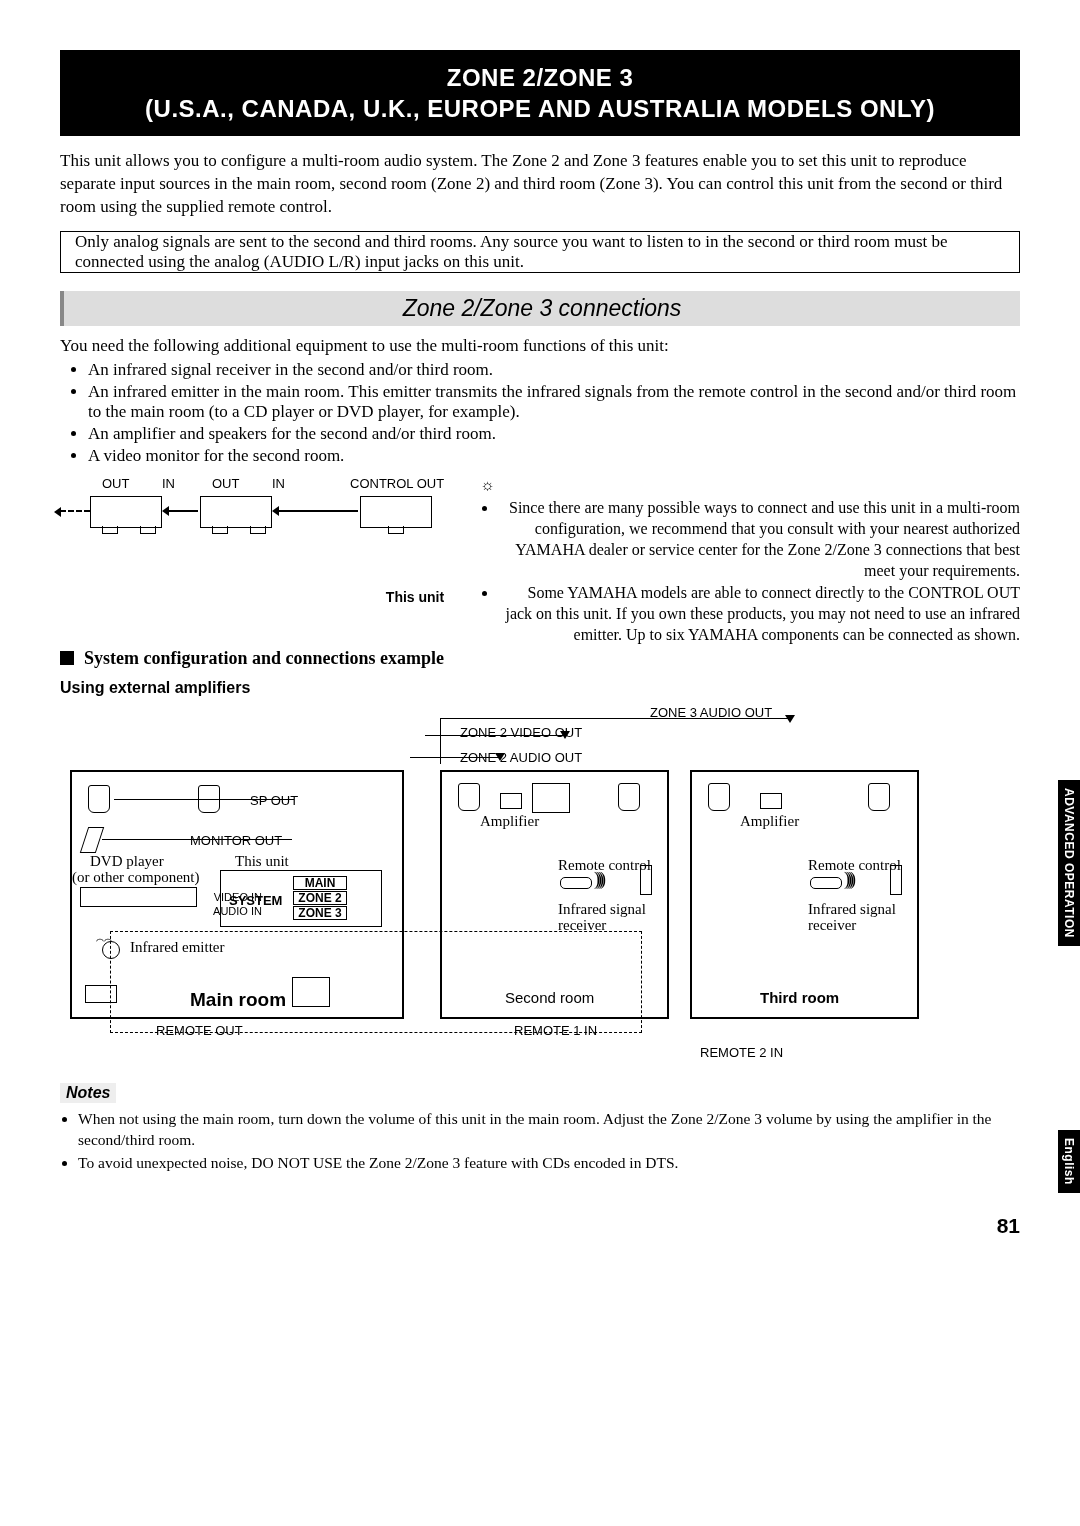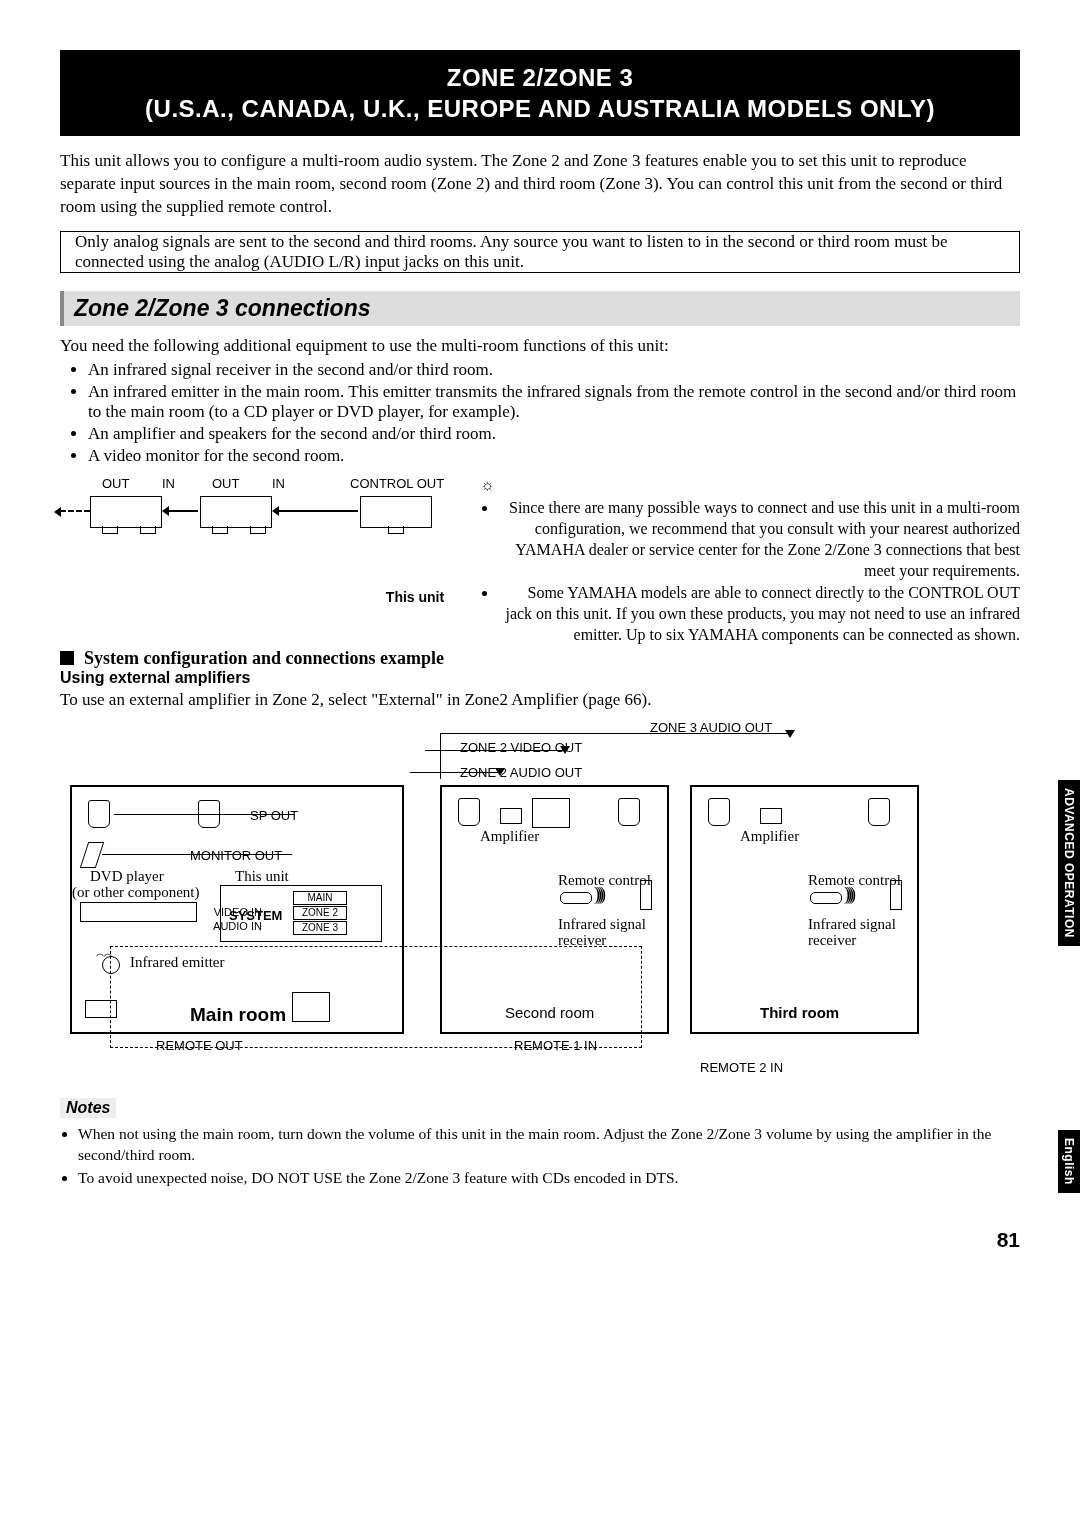--- a/index.html
+++ b/index.html
@@ -34,24 +34,25 @@
     border: 1px solid #000;
     padding: 0 14px;
     font-size: 17px;
     margin-top: 12px;
   }
   .section-bar {
     background: #ddd;
     border-left: 4px solid #888;
     padding: 4px 10px;
     font-family: Arial, Helvetica, sans-serif;
-    font-weight: bold;
+    font-weight: normal;
     font-style: italic;
     font-size: 23px;
     margin-top: 18px;
+    text-align: center;
   }
   ul.equip {
     font-size: 17px;
     margin: 4px 0 0 0;
     padding-left: 28px;
   }
   ul.equip li {
     margin: 2px 0;
   }
   .intro2 {
@@ -152,21 +153,21 @@
     width: 14px;
     height: 14px;
     background: #000;
     margin-right: 10px;
     vertical-align: -1px;
   }
   .sub-bold {
     font-family: Arial, Helvetica, sans-serif;
     font-weight: bold;
     font-size: 16px;
-    margin-top: 0;
+    margin-top: 10px;
   }
   .diagram2-wrap {
     margin-top: 8px;
     position: relative;
     height: 360px;
     font-family: "Times New Roman", serif;
     font-size: 14px;
   }
   .label-abs {
     position: absolute;
@@ -191,25 +192,26 @@
     position: absolute;
     width: 20px;
     height: 26px;
     border: 1px solid #000;
     border-radius: 3px 3px 6px 6px;
   }
   .sys-btn {
     position: absolute;
     border: 1px solid #000;
     font-family: Arial, Helvetica, sans-serif;
-    font-size: 10px;
+    font-size: 12px;
     padding: 0 3px;
     line-height: 12px;
     background: #fff;
     text-align: center;
+    font-weight: bold;
   }
   .remote-ctrl {
     position: absolute;
     width: 30px;
     height: 10px;
     border: 1px solid #000;
     border-radius: 5px;
   }
   .ir-receiver {
     position: absolute;
@@ -325,21 +327,20 @@
         <li>Since there are many possible ways to connect and use this unit in a multi-room configuration, we recommend that you consult with your nearest authorized YAMAHA dealer or service center for the Zone 2/Zone 3 connections that best meet your requirements.</li>
         <li>Some YAMAHA models are able to connect directly to the CONTROL OUT jack on this unit. If you own these products, you may not need to use an infrared emitter. Up to six YAMAHA components can be connected as shown.</li>
       </ul>
     </div>
   </div>
 
   <div class="sq-heading">
     <span class="sq"></span><span>System configuration and connections example</span>
   </div>
   <div class="sub-bold">Using external amplifiers</div>
-  <div class="body-text" style="margin-top:2px">To use an external amplifier in Zone 2, select "External" in Zone2 Amplifier (page 66).</div>
 
   
   <div class="diagram2-wrap">
 
     <span class="label-abs" style="left:590px; top:0">ZONE 3 AUDIO OUT</span>
     <span class="label-abs" style="left:400px; top:20px">ZONE 2 VIDEO OUT</span>
     <span class="label-abs" style="left:400px; top:45px">ZONE 2 AUDIO OUT</span>
     <div style="position:absolute; left:350px; top:10px; width:340px; height:60px;">
       <div style="position:absolute; left:30px; top:3px; width:350px; height:45px; border-left:1px solid #000; border-top:1px solid #000;"></div>
       <div class="arrow-down" style="left:375px; top:0px;"></div>

